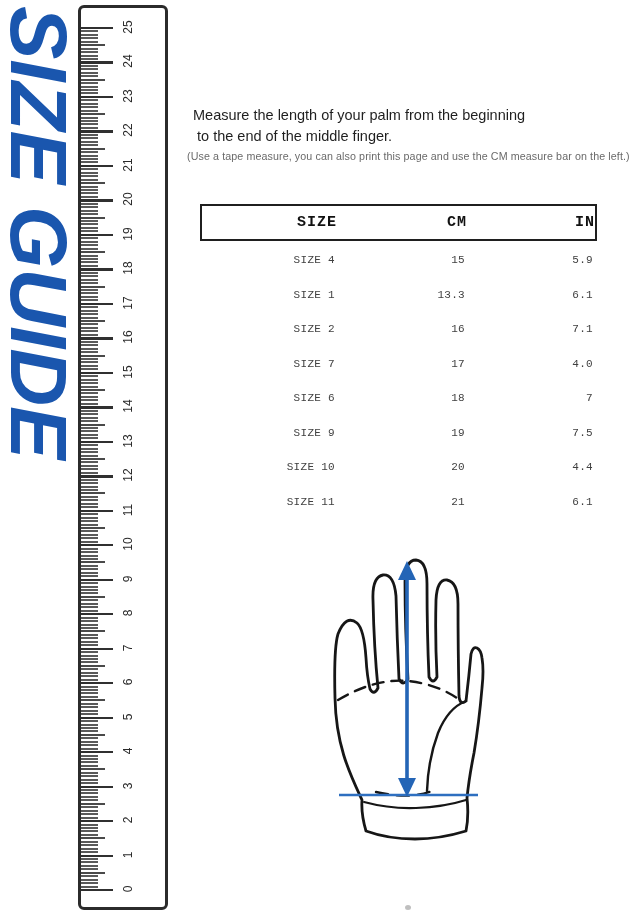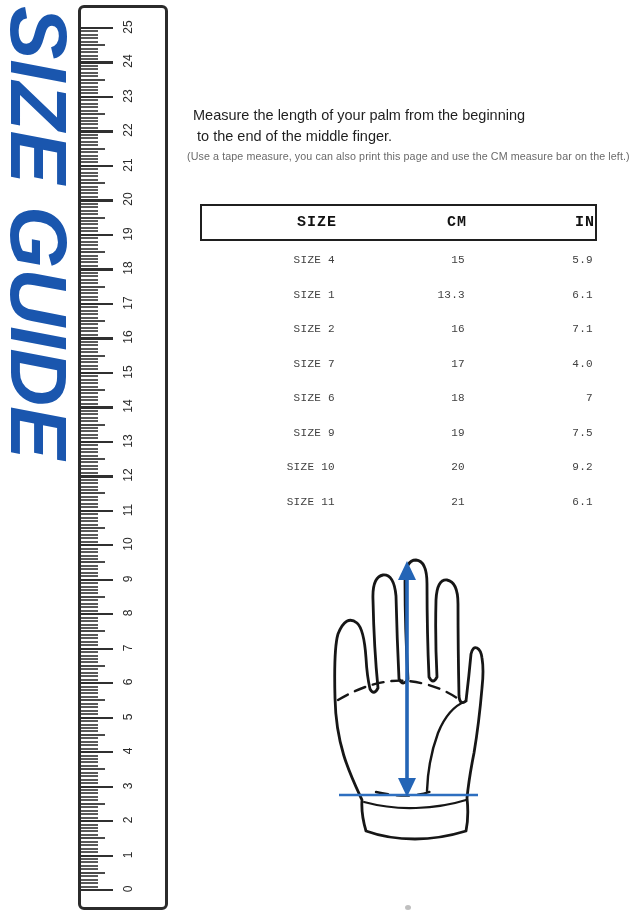--- a/index.html
+++ b/index.html
@@ -396,21 +396,21 @@
           <div class="tcell c2">7</div>
         </div>
         <div class="trow">
           <div class="tcell c0">SIZE 9</div>
           <div class="tcell c1">19</div>
           <div class="tcell c2">7.5</div>
         </div>
         <div class="trow">
           <div class="tcell c0">SIZE 10</div>
           <div class="tcell c1">20</div>
-          <div class="tcell c2">9.2</div>
+          <div class="tcell c2">4.4</div>
         </div>
         <div class="trow">
           <div class="tcell c0">SIZE 11</div>
           <div class="tcell c1">21</div>
           <div class="tcell c2">6.1</div>
         </div>
       </div>
   </div>
 
   <svg class="hand" width="172" height="300" viewBox="0 0 172 300">

